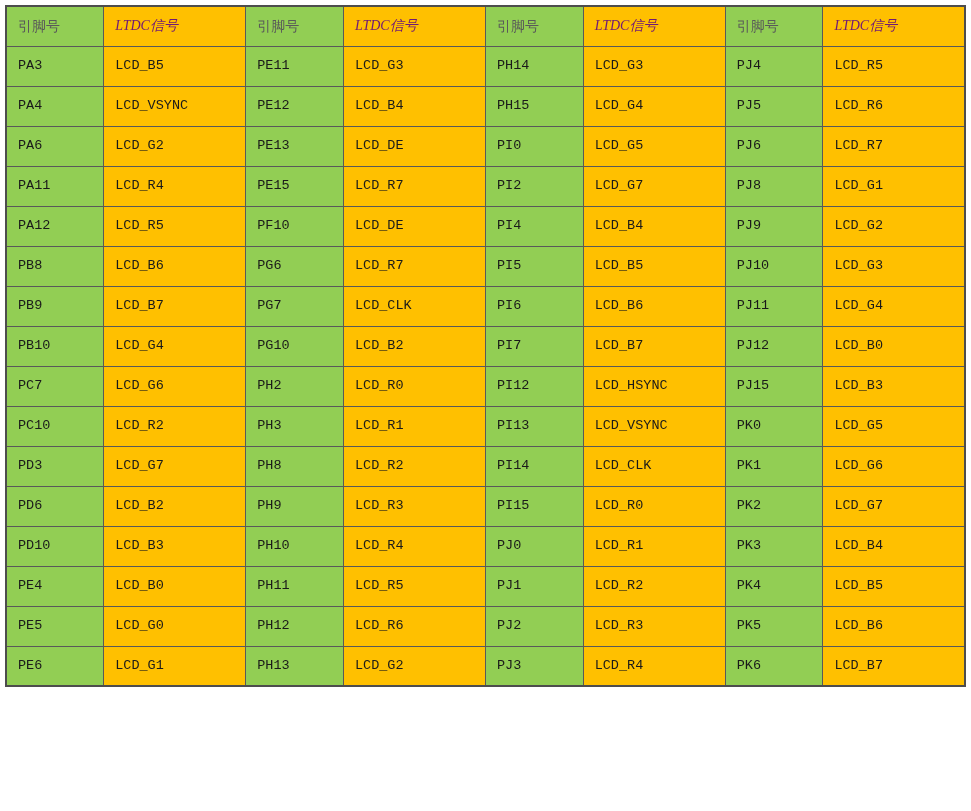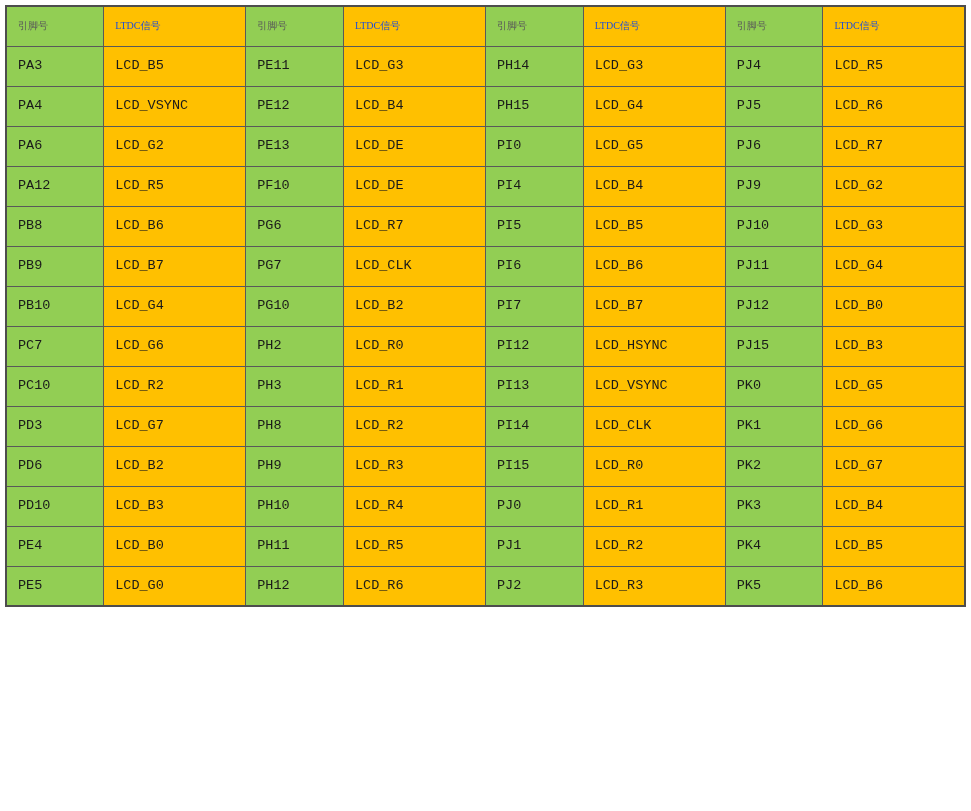--- a/index.html
+++ b/index.html
@@ -34,32 +34,33 @@
     line-height: 1.2;
     white-space: nowrap;
     overflow: hidden;
   }
   
   col.c-pin    { width: 97px; }
   col.c-sig    { width: 141px; }
 
   
   tr.header-row td {
-    font-size: 10px;
+    font-size: 14px;
     margin-top: 32px;
   }
   td.pin-head {
     background: #92ce54;
     color: #595959;
     font-family: "Liberation Sans", "DejaVu Sans", sans-serif;
   }
   td.sig-head {
     background: #ffc000;
-    color: #1d4ed8;
+    color: #701a75;
     font-family: "Liberation Serif", "DejaVu Serif", serif;
+    font-style: italic;
   }
   
   td.pin-cell {
     background: #92ce54;
     color: #1a1a1a;
     font-family: "Liberation Mono", "DejaVu Sans Mono", monospace;
     font-size: 13px;
   }
   td.sig-cell {
     background: #ffc000;
@@ -118,20 +119,30 @@
           <td class="pin-cell">PA6</td>
           <td class="sig-cell">LCD_G2</td>
           <td class="pin-cell">PE13</td>
           <td class="sig-cell">LCD_DE</td>
           <td class="pin-cell">PI0</td>
           <td class="sig-cell">LCD_G5</td>
           <td class="pin-cell">PJ6</td>
           <td class="sig-cell">LCD_R7</td>
         </tr>
         <tr>
+          <td class="pin-cell">PA11</td>
+          <td class="sig-cell">LCD_R4</td>
+          <td class="pin-cell">PE15</td>
+          <td class="sig-cell">LCD_R7</td>
+          <td class="pin-cell">PI2</td>
+          <td class="sig-cell">LCD_G7</td>
+          <td class="pin-cell">PJ8</td>
+          <td class="sig-cell">LCD_G1</td>
+        </tr>
+        <tr>
           <td class="pin-cell">PA12</td>
           <td class="sig-cell">LCD_R5</td>
           <td class="pin-cell">PF10</td>
           <td class="sig-cell">LCD_DE</td>
           <td class="pin-cell">PI4</td>
           <td class="sig-cell">LCD_B4</td>
           <td class="pin-cell">PJ9</td>
           <td class="sig-cell">LCD_G2</td>
         </tr>
         <tr>
@@ -227,15 +238,25 @@
         <tr>
           <td class="pin-cell">PE5</td>
           <td class="sig-cell">LCD_G0</td>
           <td class="pin-cell">PH12</td>
           <td class="sig-cell">LCD_R6</td>
           <td class="pin-cell">PJ2</td>
           <td class="sig-cell">LCD_R3</td>
           <td class="pin-cell">PK5</td>
           <td class="sig-cell">LCD_B6</td>
         </tr>
+        <tr>
+          <td class="pin-cell">PE6</td>
+          <td class="sig-cell">LCD_G1</td>
+          <td class="pin-cell">PH13</td>
+          <td class="sig-cell">LCD_G2</td>
+          <td class="pin-cell">PJ3</td>
+          <td class="sig-cell">LCD_R4</td>
+          <td class="pin-cell">PK6</td>
+          <td class="sig-cell">LCD_B7</td>
+        </tr>
       </tbody>
   </table>
 </div>
 
 </body></html>

